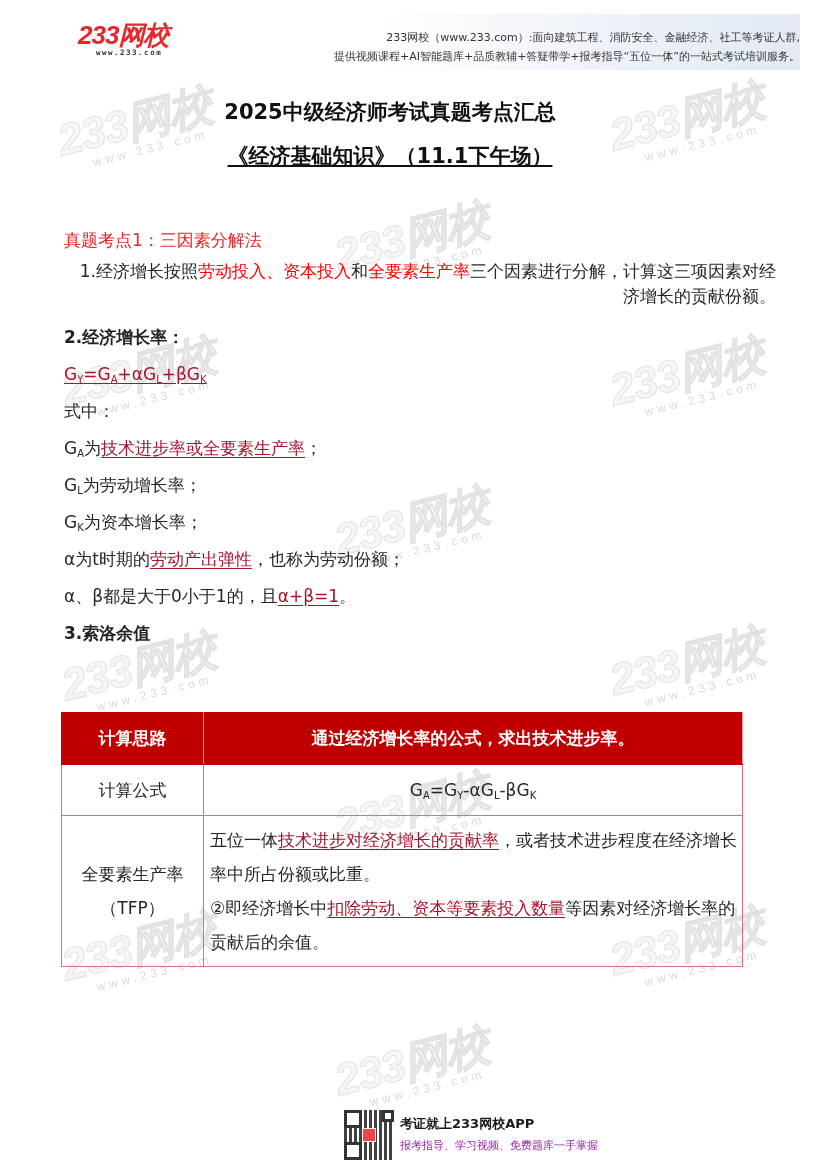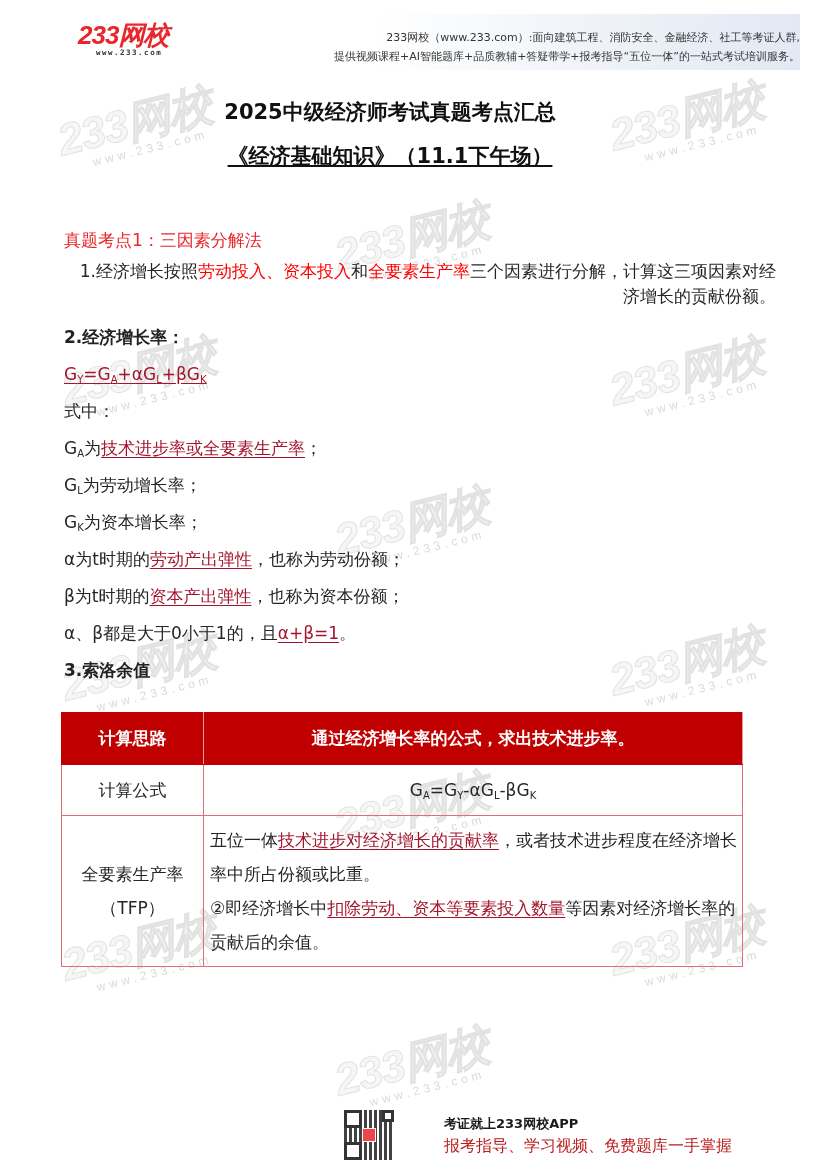--- a/index.html
+++ b/index.html
@@ -33,32 +33,32 @@
   .line { height: 37px; }
 
   table.info { position: absolute; left: 61px; top: 712px; width: 682px; border-collapse: collapse; font-size: 17px; }
   table.info td { border: 1px solid #e06e78; text-align: center; vertical-align: middle; }
   table.info tr.head td { background: #c00000; color: #fff; font-weight: bold; height: 52px; border-color: #c00000; border-right-color: #e79a9f; }
   table.info tr.r2 td { height: 51px; }
   table.info tr.r3 td { height: 151px; }
   .c1 { width: 142px; }
   .cell-text { text-align: left !important; padding: 0 4px 0 6px; line-height: 34px; }
 
-  .footer { position: absolute; left: 344px; top: 1110px; display: flex; align-items: center; gap: 44px; }
+  .footer { position: absolute; left: 344px; top: 1110px; display: flex; align-items: center; }
   .qr { width: 50px; height: 50px; position: relative; background:
       repeating-linear-gradient(90deg, #222 0 3px, #fff 3px 5px),
       #fff; opacity: 0.85; }
   .qr::before, .qr::after { content: ""; position: absolute; width: 12px; height: 12px; border: 3px solid #111; background: #fff; }
   .qr::before { left: 0; top: 0; }
   .qr::after { left: 0; bottom: 0; }
   .qr-badge { position: absolute; left: 18px; top: 18px; width: 14px; height: 14px; background: #e8262b; border: 1px solid #fff; }
   .qr-corner { position: absolute; right: 0; top: 0; width: 12px; height: 12px; border: 3px solid #111; background: #fff; }
   .footer-text { margin-left: 6px; }
   .footer-title { font-weight: bold; font-size: 13px; color: #1a1a1a; line-height: 22px; }
-  .footer-sub { font-size: 16px; color: #b91c1c; line-height: 22px; }
+  .footer-sub { font-size: 11px; color: #a21caf; line-height: 22px; }
 </style>
 </head>
 <body>
 
 <div class="header-banner"></div>
 <div class="logo">
   <div class="logo-main">233网校</div>
   <div class="logo-sub">www.233.com</div>
 </div>
 <div class="header-text">
@@ -125,21 +125,20 @@
   </div>
   <div class="bold line" style="margin-top:10px;">2.经济增长率：</div>
   <div class="line">
     <span class="link"><span>G</span><sub>Y</sub><span>=G</span><sub>A</sub><span>+αG</span><sub>L</sub><span>+βG</span><sub>K</sub></span>
   </div>
   <div class="line">式中：</div>
   <div class="line"><span>G</span><sub>A</sub><span>为</span><span class="link">技术进步率或全要素生产率</span><span>；</span></div>
   <div class="line"><span>G</span><sub>L</sub><span>为劳动增长率；</span></div>
   <div class="line"><span>G</span><sub>K</sub><span>为资本增长率；</span></div>
   <div class="line"><span>α</span><span>为t时期的</span><span class="link">劳动产出弹性</span><span>，也称为劳动份额；</span></div>
-  <div class="line"><span>β</span><span>为t时期的</span><span class="link">资本产出弹性</span><span>，也称为资本份额；</span></div>
   <div class="line"><span>α、β都是大于0小于1的，且</span><span class="link">α+β=1</span><span>。</span></div>
   <div class="bold line">3.索洛余值</div>
 </div>
 
 <table class="info">
   <tbody>
       <tr class="head">
     <td class="c1">计算思路</td>
     <td>通过经济增长率的公式，求出技术进步率。</td>
   </tr>

